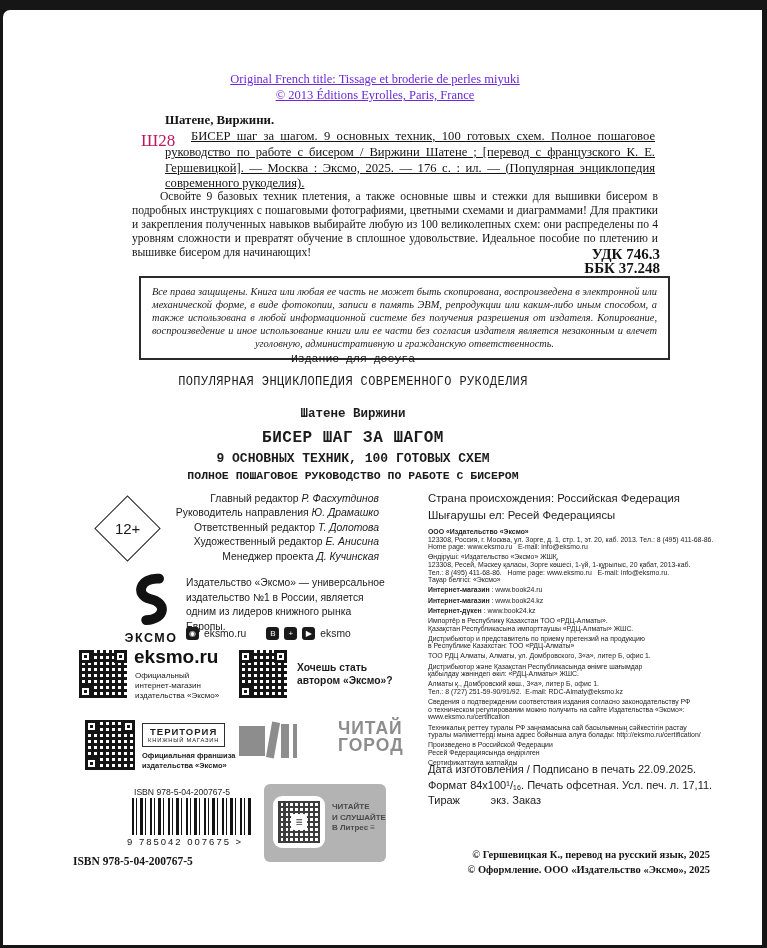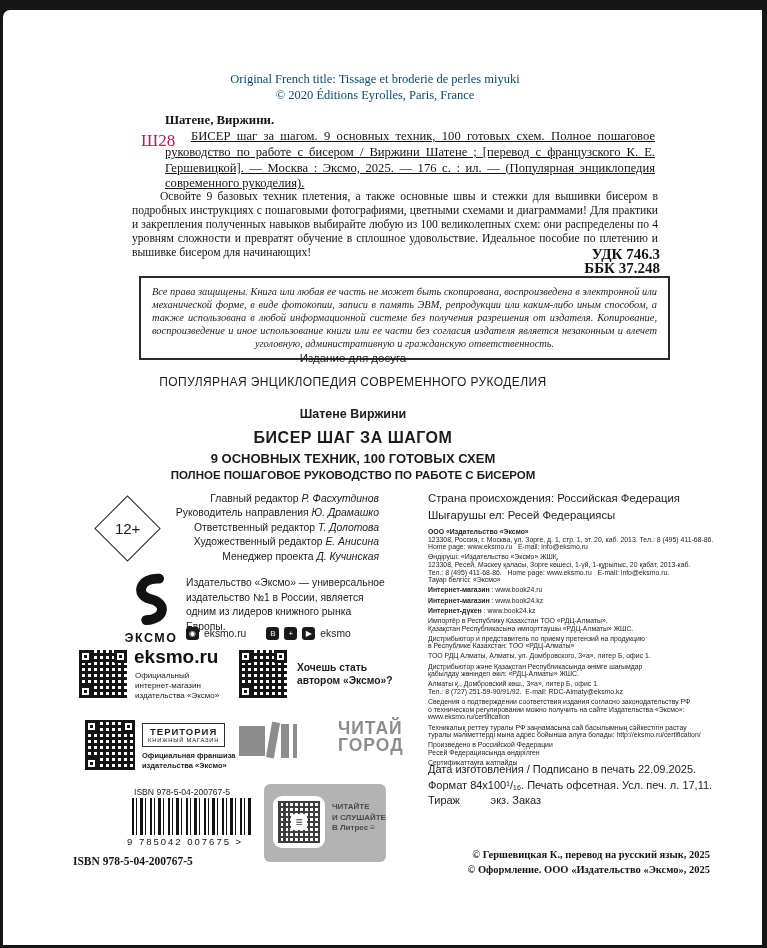--- a/index.html
+++ b/index.html
@@ -3,29 +3,29 @@
 <meta charset="utf-8">
 <style>
   html,body{margin:0;padding:0;}
   body{width:767px;height:948px;background:#101010;font-family:"Liberation Sans","DejaVu Sans",sans-serif;}
   .page{position:absolute;left:3px;top:10px;width:759px;height:935px;background:#ffffff;border-radius:7px 0 0 0;overflow:hidden;}
   .abs{position:absolute;}
   .serif{font-family:"Liberation Serif","DejaVu Serif",serif;}
   .sans{font-family:"Liberation Sans","DejaVu Sans",sans-serif;}
   .pre{white-space:pre-wrap;}
   
-  #orig-title{left:0;top:61px;width:744px;text-align:center;font-size:12.5px;line-height:16px;color:#0c4a6e;}
+  #orig-title{left:0;top:61px;width:744px;text-align:center;font-size:12.5px;line-height:16px;color:#6d28d9;text-decoration:underline;}
   #author-heading{left:162px;top:103px;font-size:12.8px;font-weight:bold;color:#141414;}
   #index-code{left:138px;top:121px;font-size:17px;color:#be185d;}
   #biblio-desc{left:162px;top:119px;width:490px;font-size:12.6px;line-height:15.8px;text-align:justify;text-indent:26px;color:#141414;text-decoration:underline;}
   #annotation{left:129px;top:180px;width:526px;font-size:11.6px;line-height:14.1px;text-align:justify;text-indent:28px;color:#141414;}
   #udk-bbk{left:470px;top:237px;width:187px;text-align:right;font-size:15px;font-weight:bold;line-height:14px;color:#141414;}
   #rights-box{left:136px;top:266px;width:505px;border:2px solid #2b2b2b;padding:7px 11px 8px;font-size:10.4px;font-style:italic;line-height:13px;text-align:justify;text-align-last:center;color:#222;}
   
-  .center-line{left:0;width:700px;text-align:center;color:#1b1b1b;}
+  .center-line{left:0;width:700px;text-align:center;color:#1b1b1b;font-family:Liberation Mono, monospace;}
   #ed-type{top:342px;font-size:11.5px;}
   #ed-series{top:365px;font-size:12px;letter-spacing:.4px;}
   #ed-author{top:397px;font-size:12.5px;font-weight:bold;}
   #ed-title{top:419px;font-size:16px;font-weight:bold;letter-spacing:.5px;}
   #ed-sub1{top:441px;font-size:13px;font-weight:bold;}
   #ed-sub2{top:459px;font-size:11.5px;font-weight:bold;}
   
   #age-diamond{left:101px;top:495px;width:45px;height:45px;border:1.5px solid #222;transform:rotate(45deg);display:flex;align-items:center;justify-content:center;background:#fff;}
   #age-diamond span{transform:rotate(-45deg);font-size:15px;color:#1b1b1b;}
   #credits{left:148px;top:482px;width:228px;text-align:right;font-size:10.4px;line-height:14.4px;color:#1b1b1b;}
@@ -84,21 +84,21 @@
   #bar-top{left:0;top:0;width:767px;height:10px;}
   #bar-left{left:0;top:0;width:3px;height:948px;}
   #bar-right{right:0;top:0;width:5px;height:948px;}
   #bar-bottom{left:0;bottom:0;width:767px;height:3px;}
 </style>
 </head>
 <body>
 
 <div class="page">
 
-  <div class="abs serif pre" id="orig-title"><span>Original French title: Tissage et broderie de perles miyuki</span><br><span>© 2020 Éditions Eyrolles, Paris, France</span></div>
+  <div class="abs serif pre" id="orig-title"><span>Original French title: Tissage et broderie de perles miyuki</span><br><span>© 2013 Éditions Eyrolles, Paris, France</span></div>
 
   <div class="abs serif" id="author-heading">Шатене, Виржини.</div>
   <div class="abs serif" id="index-code">Ш28</div>
   <div class="abs serif" id="biblio-desc">БИСЕР шаг за шагом. 9 основных техник, 100 готовых схем. Полное пошаговое руководство по работе с бисером / Виржини Шатене ; [перевод с французского К. Е. Гершевицкой]. — Москва : Эксмо, 2025. — 176 с. : ил. — (Популярная энциклопедия современного рукоделия).</div>
   <div class="abs serif" id="annotation">Освойте 9 базовых техник плетения, а также основные швы и стежки для вышивки бисером в подробных инструкциях с пошаговыми фотографиями, цветными схемами и диаграммами! Для практики и закрепления полученных навыков выбирайте любую из 100 великолепных схем: они распределены по 4 уровням сложности и превратят обучение в сплошное удовольствие. Идеальное пособие по плетению и вышивке бисером для начинающих!</div>
   <div class="abs serif" id="udk-bbk"><span>УДК 746.3</span><br><span>ББК 37.248</span></div>
 
   <div class="abs serif" id="rights-box">Все права защищены. Книга или любая ее часть не может быть скопирована, воспроизведена в электронной или механической форме, в виде фотокопии, записи в память ЭВМ, репродукции или каким-либо иным способом, а также использована в любой информационной системе без получения разрешения от издателя. Копирование, воспроизведение и иное использование книги или ее части без согласия издателя является незаконным и влечет уголовную, административную и гражданскую ответственность.</div>
 
   <div class="abs sans center-line" id="ed-type">Издание для досуга</div>

